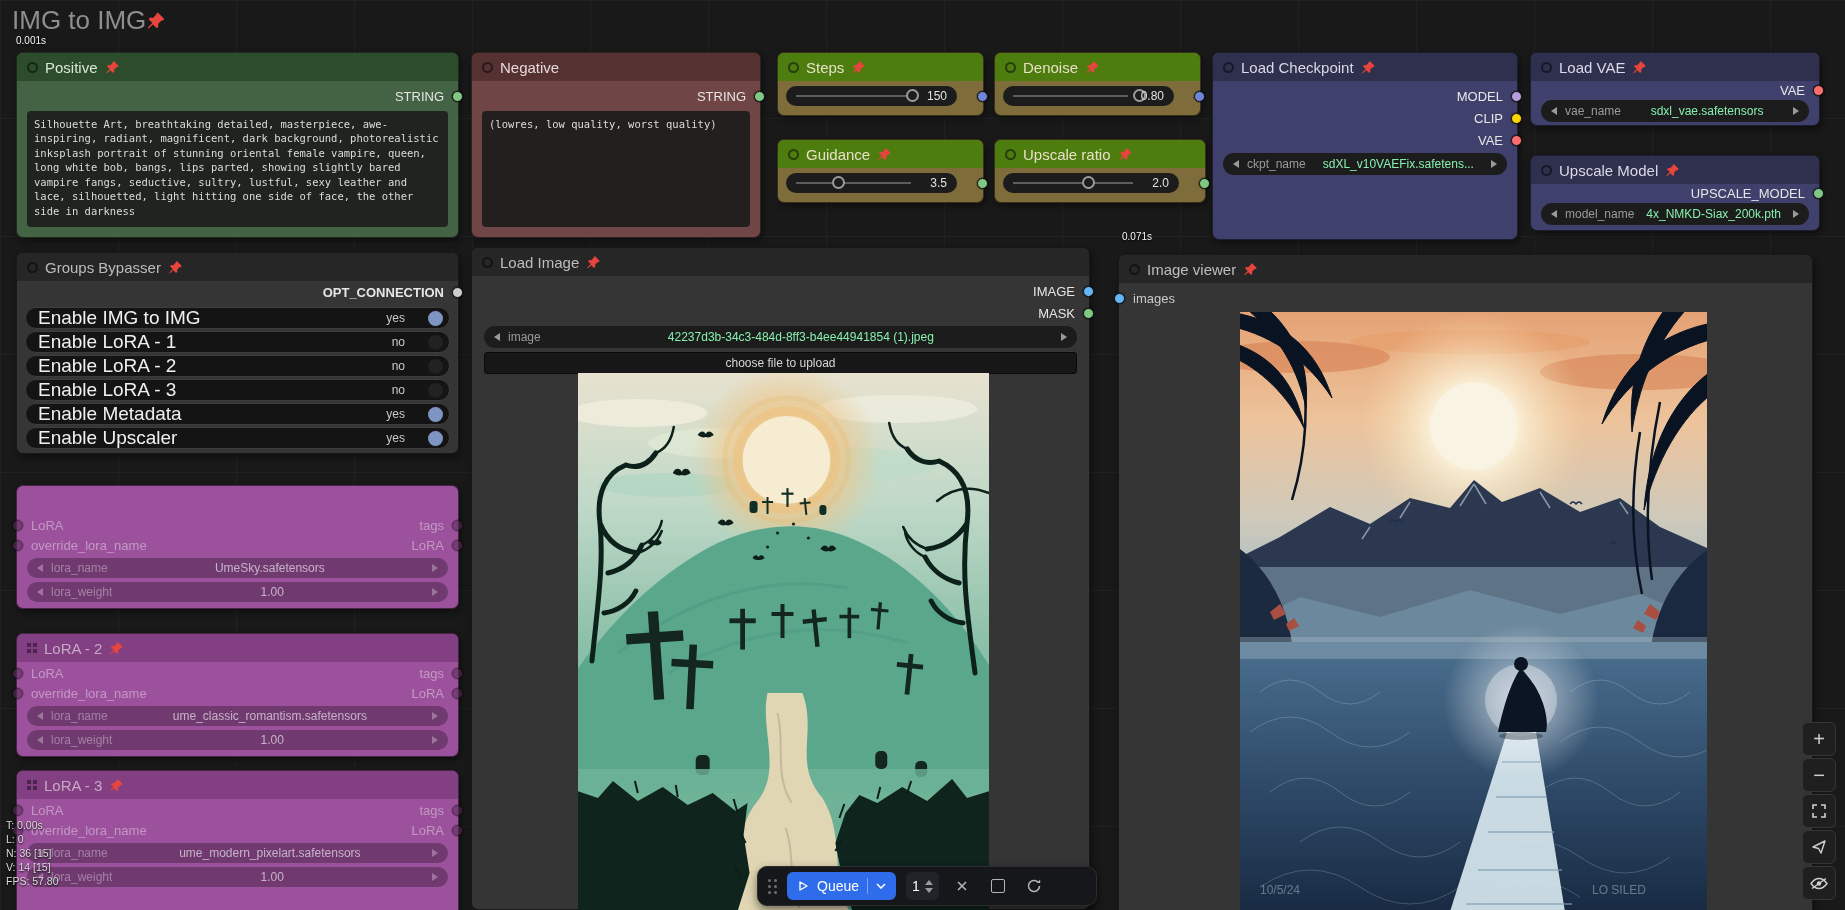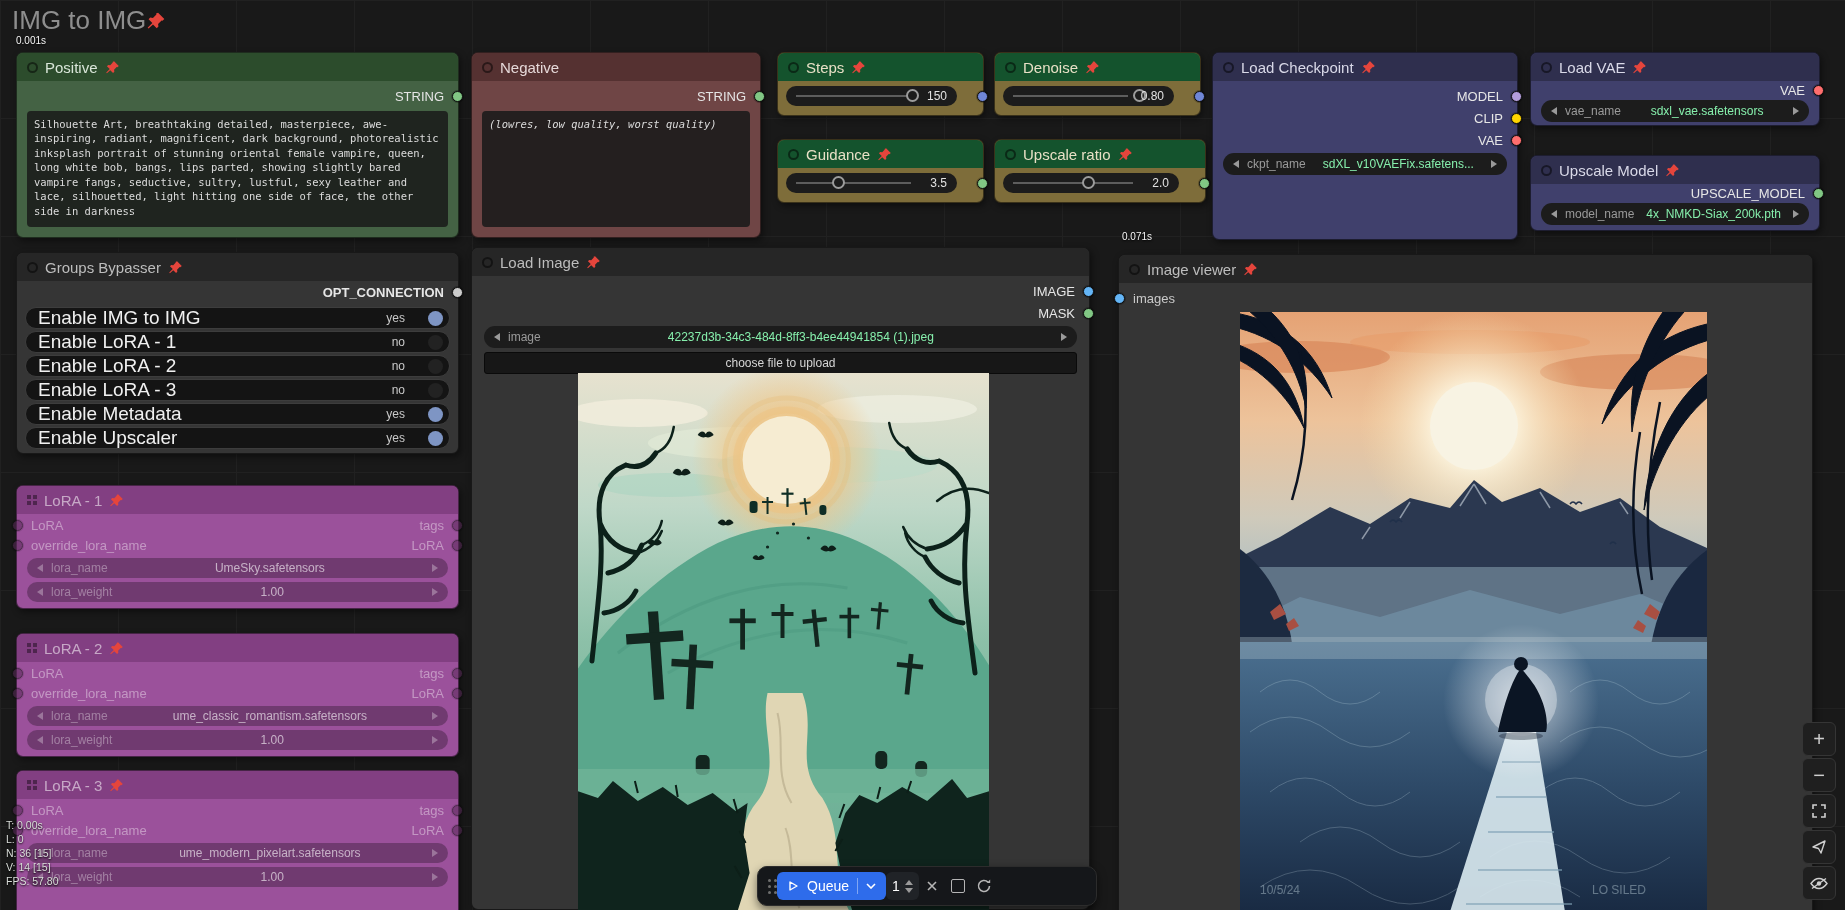--- a/index.html
+++ b/index.html
@@ -6,21 +6,21 @@
   #app{position:relative;width:1845px;height:910px;font-family:"Liberation Sans",sans-serif;
     background-color:#191919;
     background-image:linear-gradient(#212121 1px,transparent 1px),linear-gradient(90deg,#212121 1px,transparent 1px);
     background-size:118px 118px;}
   .node{position:absolute;border-radius:7px;border:1px solid rgba(0,0,0,.55);box-shadow:2px 3px 7px rgba(0,0,0,.45);box-sizing:border-box;}
   .nh{height:28px;display:flex;align-items:center;gap:7px;padding:0 10px;border-radius:6px 6px 0 0;font-size:15px;color:#d4d4d4;position:relative;}
   .collapse{width:11px;height:11px;border-radius:50%;border:2px solid rgba(0,0,0,.5);box-sizing:border-box;flex:none;}
   .pin{width:15px;height:15px;flex:none;}
   .n-green{background:#446244;} .n-green .nh{background:#2c4c2c;color:#d9e6d9;}
   .n-red{background:#6f4545;} .n-red .nh{background:#553131;color:#e6d9d9;}
-  .n-tan{background:#7e6d3a;} .n-tan .nh{background:#14532d;color:#e8e0c6;}
+  .n-tan{background:#7e6d3a;} .n-tan .nh{background:#4d7c0f;color:#e8e0c6;}
   .n-purple{background:#40406c;} .n-purple .nh{background:#2f2f4e;color:#d9d9e8;}
   .n-dark{background:#353535;} .n-dark .nh{background:#262626;color:#bdbdbd;}
   .n-lora{background:#9b519b;} .n-lora .nh{background:#823f82;color:rgba(255,255,255,.55);}
   .port-label{position:absolute;font-size:13px;color:#e6e6e6;white-space:nowrap;}
   .port-label.right{right:14px;text-align:right;}
   .port-label.left{left:14px;}
   .pdot{position:absolute;width:11px;height:11px;border-radius:50%;border:1px solid #0d0d0d;box-sizing:border-box;box-shadow:0 0 0 1px rgba(0,0,0,.25);}
   .pdot.out{right:-5px;} .pdot.in{left:-5px;}
   .ntext{position:absolute;left:10px;right:10px;border-radius:4px;padding:6px 7px;
     font-family:"DejaVu Sans Mono",monospace;font-size:10.5px;line-height:1.38;color:#dcdcdc;
@@ -49,21 +49,21 @@
   .tknob{width:15px;height:15px;border-radius:50%;flex:none;}
   .tknob.yes{background:#7e95c4;} .tknob.no{background:#222222;}
   .execbadge{position:absolute;font-size:10px;color:#f5f5f5;text-shadow:0 1px 2px #000;}
   .upload-btn{position:absolute;left:12px;right:12px;height:20px;background:#171717;border:1px solid #0a0a0a;border-radius:3px;
     color:#d6d6d6;font-size:12px;display:flex;align-items:center;justify-content:center;}
   .scene{position:absolute;display:block;}
   #group-title{position:absolute;left:12px;top:5px;font-size:26px;color:#8e8e8e;display:flex;align-items:center;}
   #group-title .pin{width:20px;height:20px;}
   .statsbox{position:absolute;left:6px;top:818px;z-index:50;font-size:10.5px;line-height:14px;color:#d9ddd9;text-shadow:0 1px 2px #000;}
   .queuebar{position:absolute;left:757px;top:866px;width:340px;height:40px;background:#15171a;border:1px solid #2c2c2c;
-    border-radius:10px;display:flex;align-items:center;padding:0 10px;box-sizing:border-box;z-index:40;box-shadow:0 4px 10px rgba(0,0,0,.5);}
+    border-radius:10px;display:flex;align-items:center;gap:10px;padding:0 10px;box-sizing:border-box;z-index:40;box-shadow:0 4px 10px rgba(0,0,0,.5);}
   .qdots{display:grid;grid-template-columns:3px 3px;grid-gap:3px;}
   .qdots i{width:3px;height:3px;border-radius:50%;background:#6f6f6f;}
   .qbtn{height:28px;background:#2e6ceb;border-radius:6px;display:flex;align-items:center;gap:8px;padding:0 10px;color:#fff;font-size:14px;}
   .qdivider{width:1px;height:16px;background:rgba(255,255,255,.4);}
   .qcount{height:28px;display:flex;align-items:center;gap:5px;padding:0 6px;border-radius:6px;background:#202327;}
   .qcount span{color:#fff;font-size:14px;}
   .spin{display:flex;flex-direction:column;gap:3px;}
   .spin .up{width:0;height:0;border-left:4px solid transparent;border-right:4px solid transparent;border-bottom:5px solid #9a9a9a;}
   .spin .down{width:0;height:0;border-left:4px solid transparent;border-right:4px solid transparent;border-top:5px solid #9a9a9a;}
   .qicon{width:26px;height:26px;display:flex;align-items:center;justify-content:center;background:transparent;border:none;padding:0;}
@@ -99,21 +99,21 @@
     <div class="ntext" style="top:58px;bottom:10px;">Silhouette Art, breathtaking detailed, masterpiece, awe-inspiring, radiant, magnificent, dark background, photorealistic inksplash portrait of stunning oriental female vampire, queen, long white bob, bangs, lips parted, showing slightly bared vampire fangs, seductive, sultry, lustful, sexy leather and lace, silhouetted, light hitting one side of face, the other side in darkness</div>
   </div>
 
   <div class="node n-red" style="left:471px;top:52px;width:290px;height:186px;">
     <div class="nh">
       <span class="collapse"></span>
       <span>Negative</span>
     </div>
     <span class="port-label right" style="top:36px;">STRING</span>
     <span class="pdot out" style="top:38px;background:#81c784;"></span>
-    <div class="ntext" style="top:58px;bottom:10px;font-style:italic;">(lowres, low quality, worst quality)</div>
+    <div class="ntext" style="top:58px;bottom:10px;">(lowres, low quality, worst quality)</div>
   </div>
 
   <div class="node n-tan" style="left:777px;top:52px;width:207px;height:64px;">
     <div class="nh">
       <span class="collapse"></span>
       <span>Steps</span>
       <svg class="pin" viewBox="0 0 24 24">
           <path fill="#e5453c" d="M14.5 2l7.5 7.5-2.2 2.2-1.1-.4-4.2 4.2.4 3.2-2 2-4.5-4.5L3 21l-1-1 5.6-5.6L3.1 9.9l2-2 3.2.4 4.2-4.2-.4-1.1z"></path>
         </svg>
     </div>
@@ -280,32 +280,20 @@
     <div class="trow" style="top:174px;">
       <span class="tlabel">Enable Upscaler</span>
       <span class="tright">
           <span class="tval">yes</span>
           <span class="tknob yes"></span>
         </span>
     </div>
   </div>
 
   <div class="node n-lora" style="left:16px;top:485px;width:443px;height:124px;">
-    <div class="nh">
-      <span class="lgrid">
-          <i></i>
-          <i></i>
-          <i></i>
-          <i></i>
-        </span>
-      <span>LoRA - 1</span>
-      <svg class="pin" viewBox="0 0 24 24">
-          <path fill="#e5453c" d="M14.5 2l7.5 7.5-2.2 2.2-1.1-.4-4.2 4.2.4 3.2-2 2-4.5-4.5L3 21l-1-1 5.6-5.6L3.1 9.9l2-2 3.2.4 4.2-4.2-.4-1.1z"></path>
-        </svg>
-    </div>
     <span class="pdot in" style="top:34px;background:#5a2a5a;"></span>
     <span class="port-label left" style="top:32px;">LoRA</span>
     <span class="port-label right" style="top:32px;">tags</span>
     <span class="pdot out" style="top:34px;background:#5a2a5a;"></span>
     <span class="pdot in" style="top:54px;background:#5a2a5a;"></span>
     <span class="port-label left" style="top:52px;">override_lora_name</span>
     <span class="port-label right" style="top:52px;">LoRA</span>
     <span class="pdot out" style="top:54px;background:#5a2a5a;"></span>
     <div class="combo" style="top:72px;height:20px;">
       <span class="arr-l"></span>

